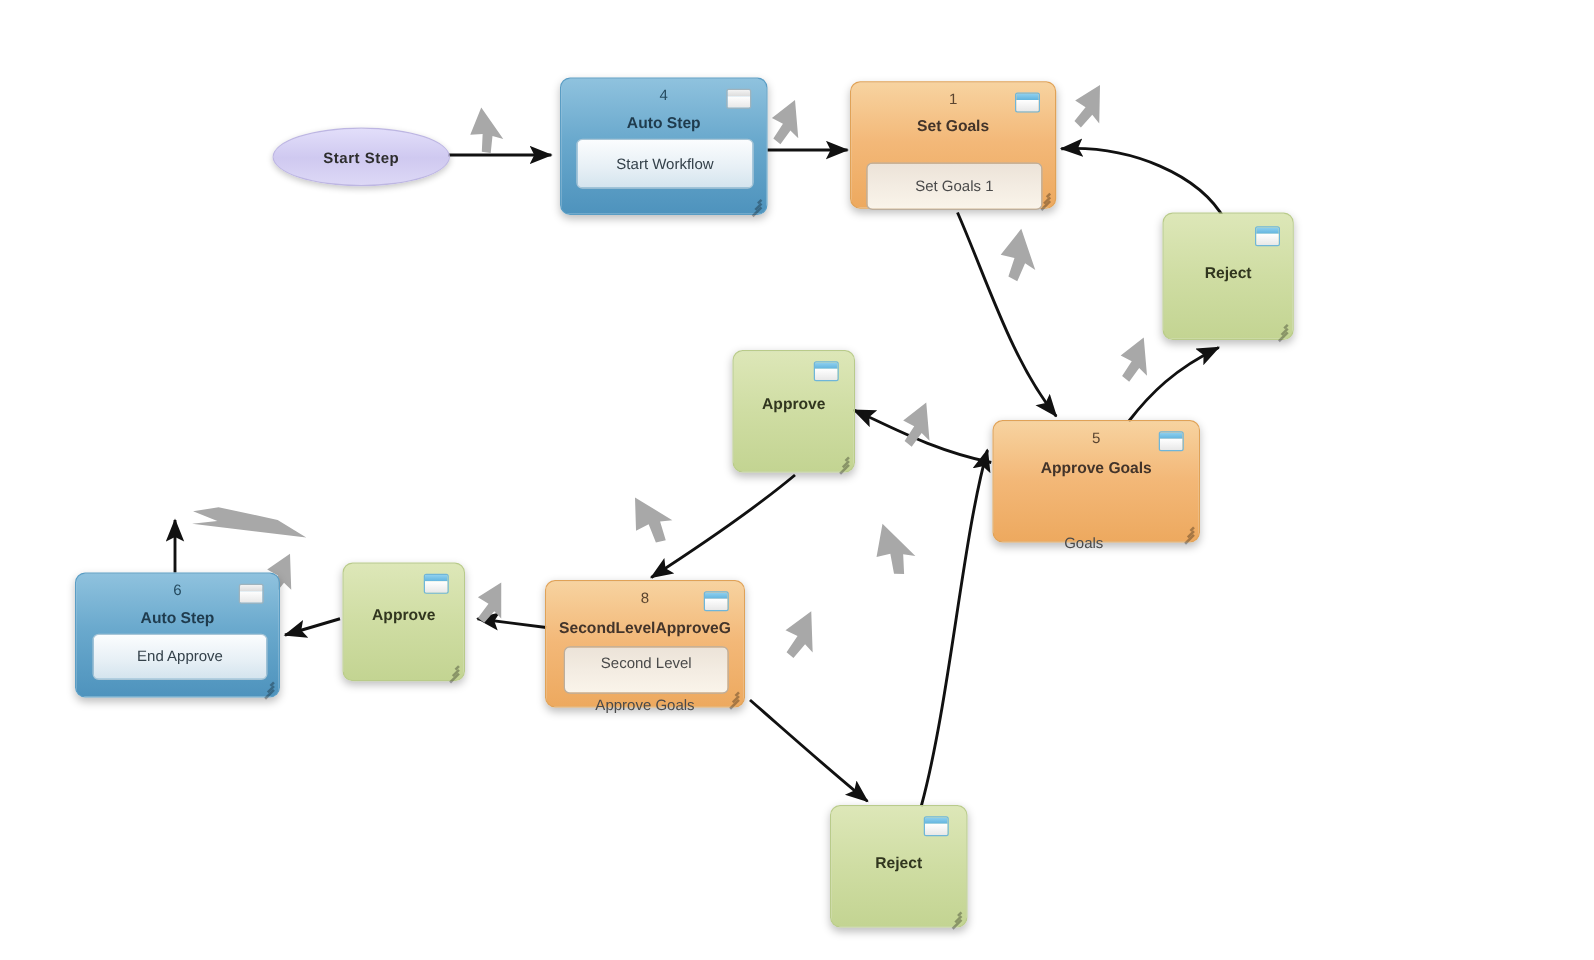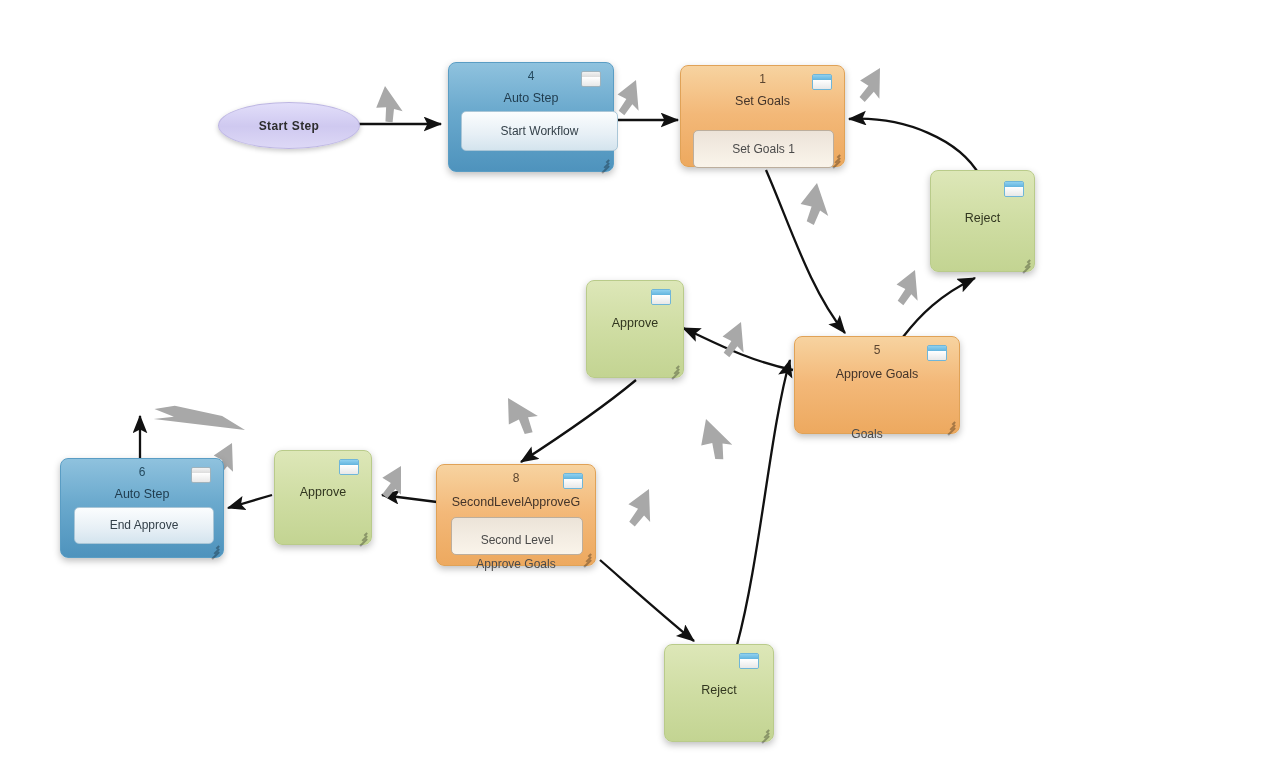--- a/index.html
+++ b/index.html
@@ -66,21 +66,21 @@
     font-size: 12px;
     color: #4a4a4a;
     font-weight: normal;
   }
   .node .title {
     position: absolute;
     left: 50%;
     transform: translateX(-50%);
     white-space: nowrap;
     font-size: 12.5px;
-    font-weight: normal;
+    font-weight: bold;
     color: #333333;
     text-align: center;
   }
   .node .win-icon {
     position: absolute;
     width: 20px;
     height: 16px;
     border-radius: 2px;
     box-sizing: border-box;
     overflow: hidden;
@@ -259,21 +259,21 @@
     <span>Start Step</span>
   </div>
 
   <div class="node blue" style="left:448px; top:62px; width:166px; height:110px;">
     <div class="num">4</div>
     <div class="win-icon" style="right:12px; top:8px;">
       <div class="bar"></div>
         <div class="body"></div>
     </div>
     <div class="title" style="top:28px;">Auto Step</div>
-    <div class="inner" style="left:12px; top:48px; width:157px; height:40px;">
+    <div class="inner" style="left:12px; top:48px; width:142px; height:40px;">
       <span>Start Workflow</span>
     </div>
     <div class="grip" style="right:4px; bottom:4px;">
       <i></i>
         <i></i>
         <i></i>
     </div>
   </div>
 
   <div class="node orange" style="left:680px; top:65px; width:165px; height:102px;">
@@ -334,21 +334,21 @@
     </div>
   </div>
 
   <div class="node orange" style="left:436px; top:464px; width:160px; height:102px;">
     <div class="num">8</div>
     <div class="win-icon" style="right:12px; top:8px;">
       <div class="bar"></div>
         <div class="body"></div>
     </div>
     <div class="title" style="top:30px; font-size:12.5px;">SecondLevelApproveG</div>
-    <div class="inner" style="left:14px; top:52px; width:132px; height:38px; align-items:flex-start; padding-top:14px;">
+    <div class="inner" style="left:14px; top:52px; width:132px; height:38px; align-items:flex-start; padding-top:4px;">
       <span>Second Level</span>
     </div>
     <div class="overflow-cap" style="top:92px; left:0px;">Approve Goals</div>
     <div class="grip" style="right:4px; bottom:4px;">
       <i></i>
         <i></i>
         <i></i>
     </div>
   </div>
 

